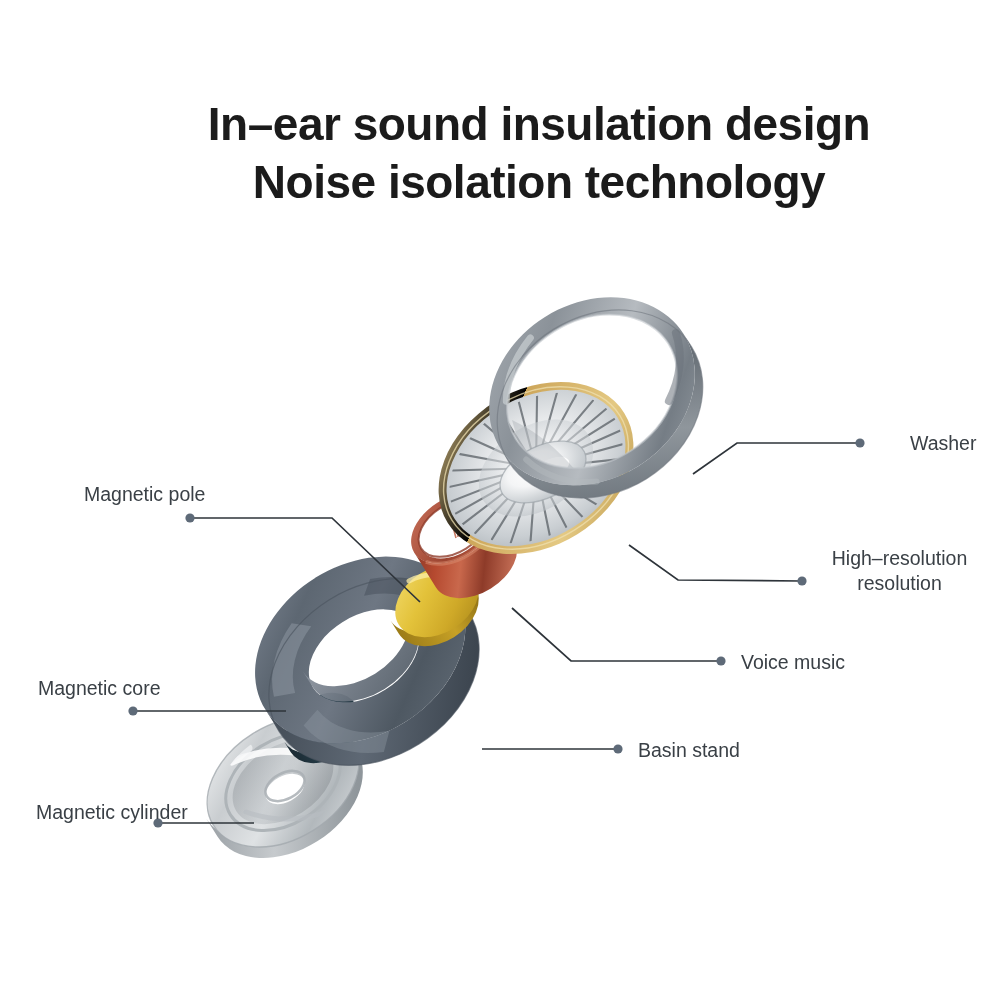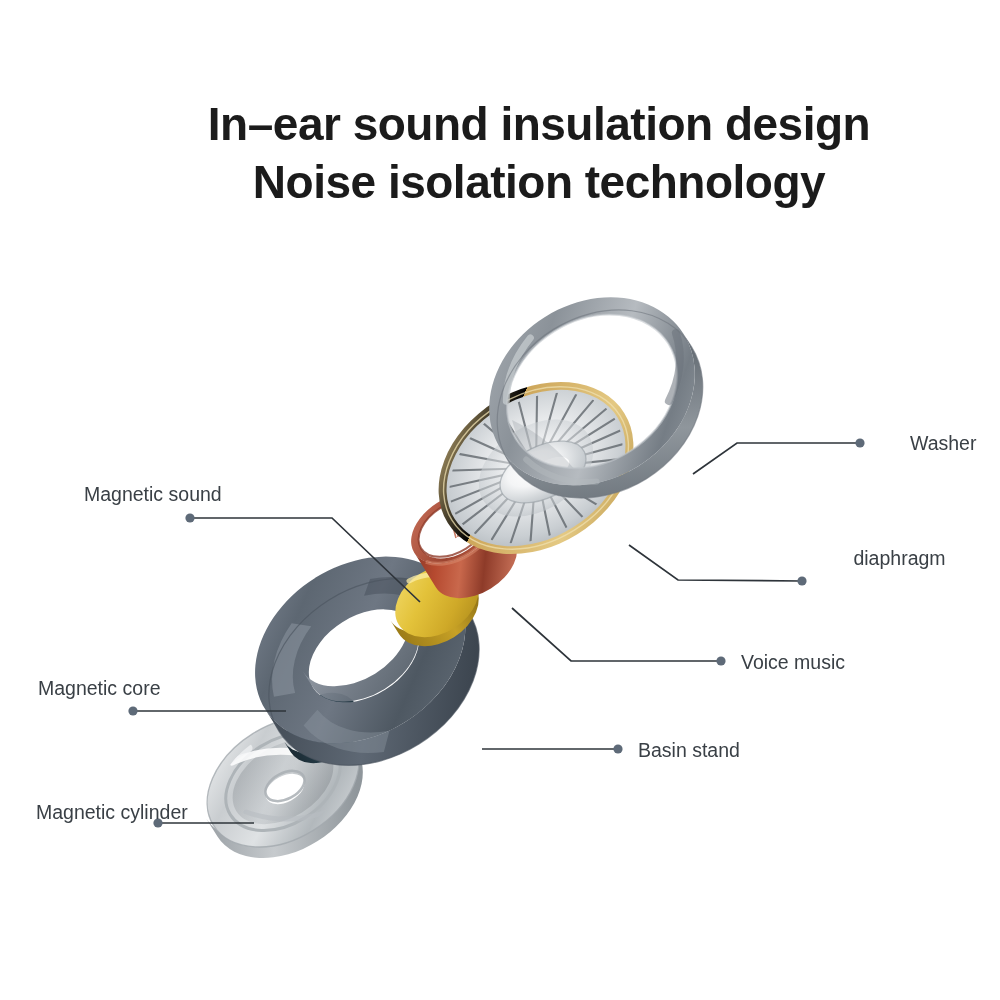--- a/index.html
+++ b/index.html
@@ -367,27 +367,28 @@
         <circle cx="618" cy="749" r="4.6"></circle>
         <circle cx="190" cy="518" r="4.6"></circle>
         <circle cx="133" cy="711" r="4.6"></circle>
         <circle cx="158" cy="823" r="4.6"></circle>
       </g>
     </svg>
 
     <div class="callout" style="left:874px; top:431px;margin-left:36px;">Washer</div>
 
     <div class="callout two-line center" style="left:812px; top:546px; width:175px;">
-      <div>diaphragm</div>
+      <div>High–resolution</div>
+      <div>resolution</div>
     </div>
 
     <div class="callout" style="left:741px; top:650px;">Voice music</div>
 
     <div class="callout" style="left:638px; top:738px;">Basin stand</div>
 
-    <div class="callout" style="left:84px; top:482px;">Magnetic sound</div>
+    <div class="callout" style="left:84px; top:482px;">Magnetic pole</div>
 
     <div class="callout" style="left:38px; top:676px;">Magnetic core</div>
 
     <div class="callout" style="left:36px; top:800px;text-align:right;">Magnetic cylinder</div>
   </div>
 
 </div>
 
 </body></html>

